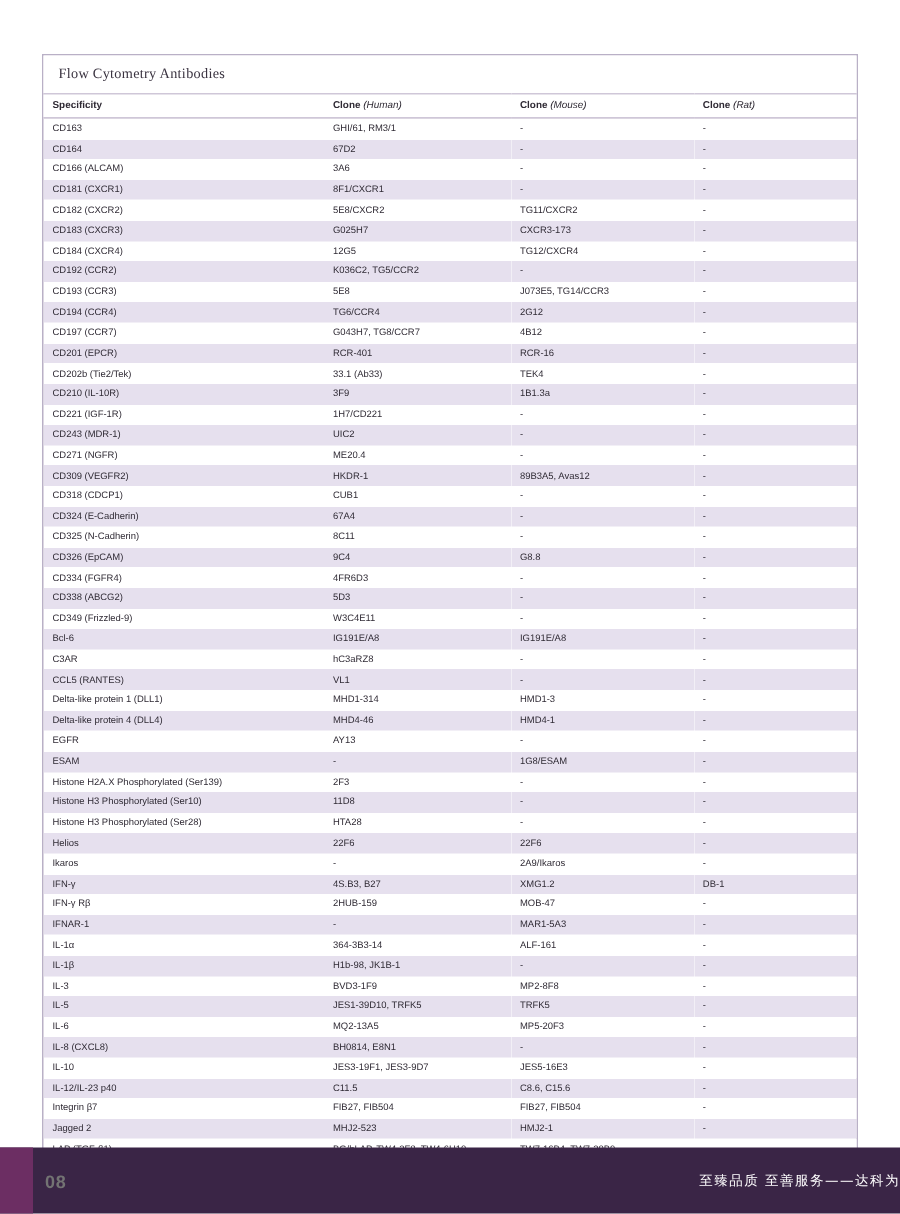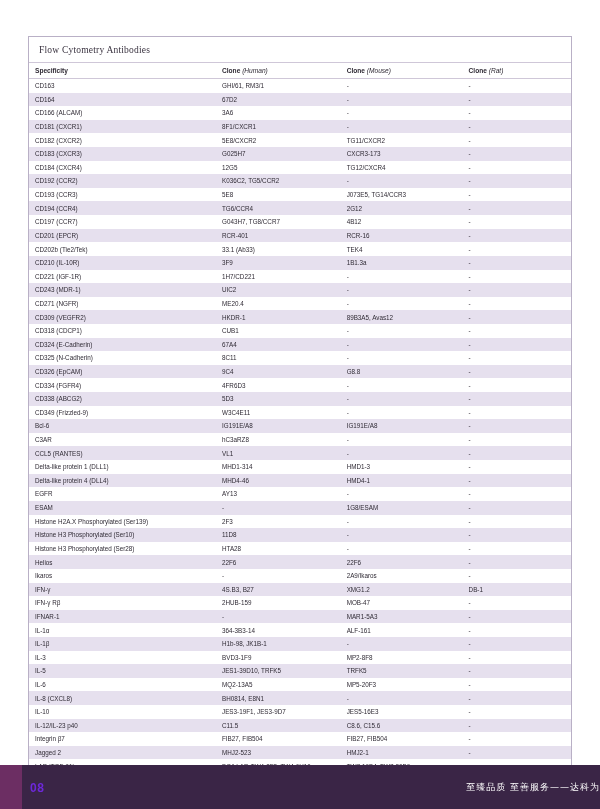--- a/index.html
+++ b/index.html
@@ -94,21 +94,21 @@
     left: 0;
     bottom: 0;
     width: 22px;
     height: 44px;
     background: #6c2e63;
   }
   .page-num {
     position: absolute;
     left: 30px;
     bottom: 14px;
-    color: #6d28d9;
+    color: #737373;
     font-size: 12px;
     font-weight: bold;
     letter-spacing: 0.5px;
   }
   .footer-slogan {
     position: absolute;
     left: 0;
     bottom: 15px;
     width: 600px;
     text-align: right;

